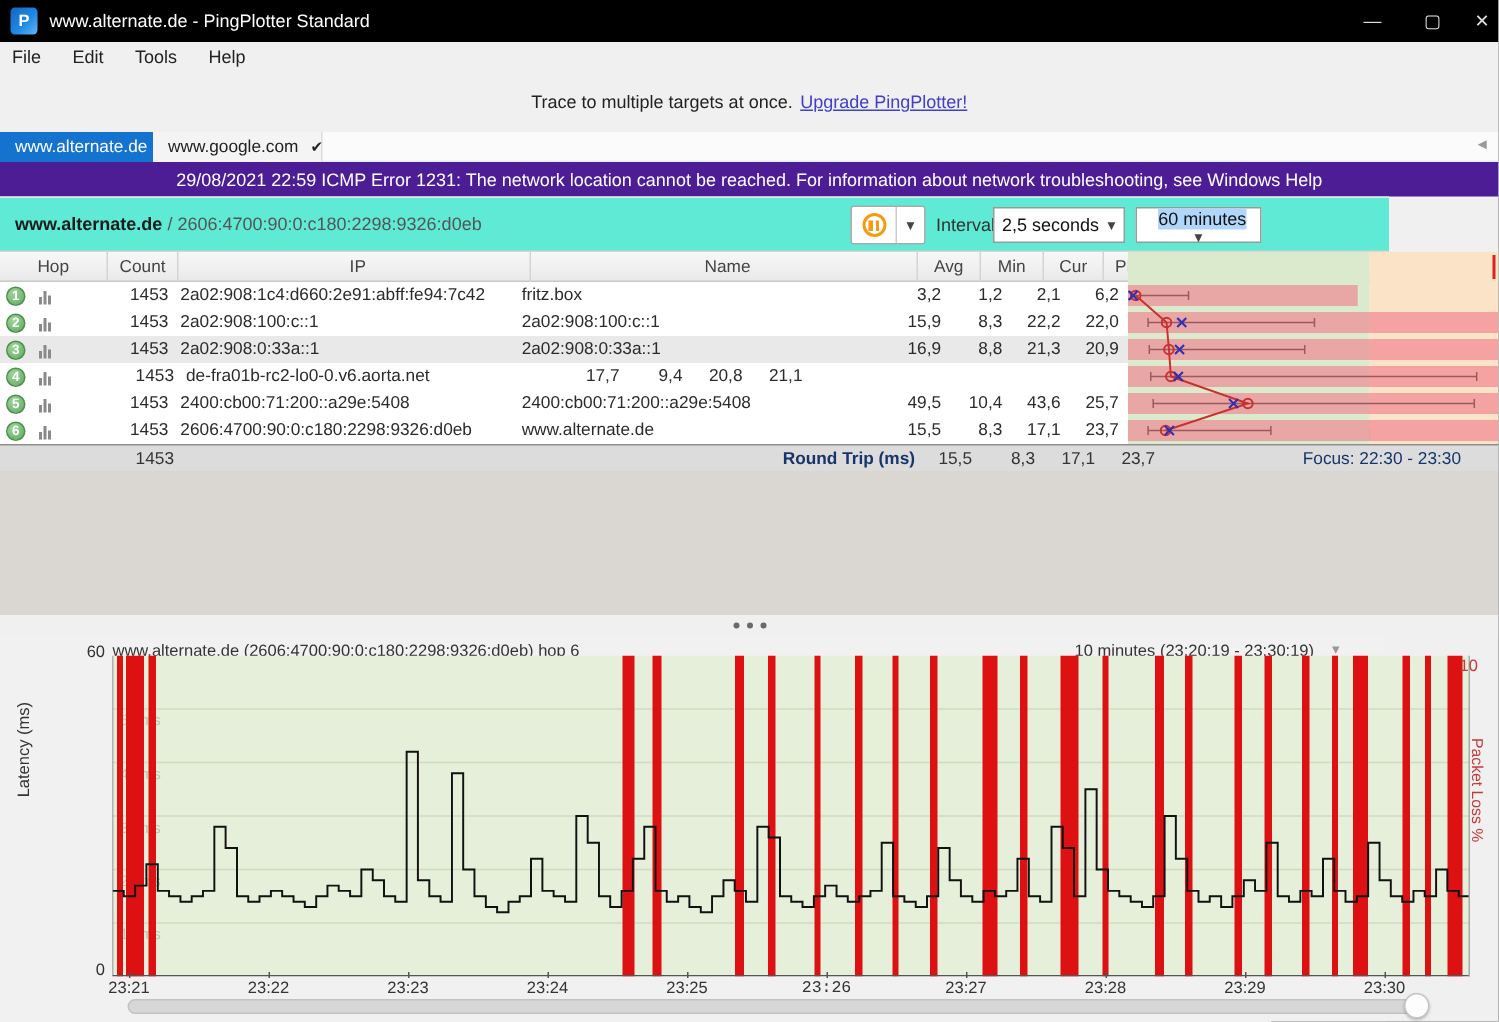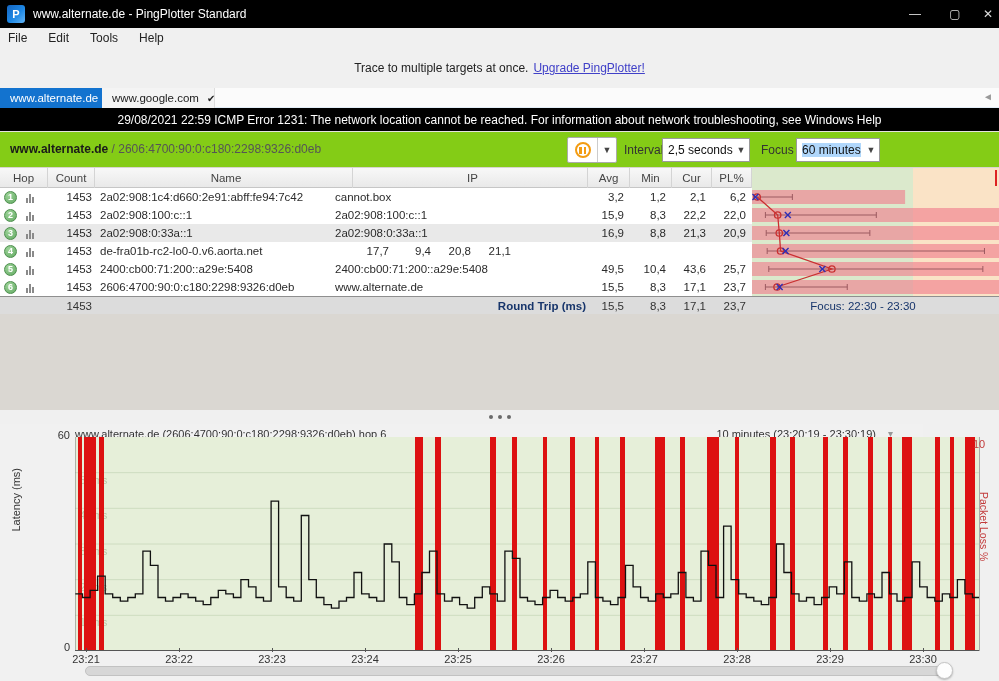--- a/index.html
+++ b/index.html
@@ -32,25 +32,25 @@
   
   .tabbar{left:0;top:88px;width:999px;height:20px;background:#fbfbfb;display:flex;font-size:11.5px;
           border-bottom:1px solid #e3eef8;}
   .tab{height:20px;display:flex;align-items:center;padding:0 10px;color:#222;}
   .tab .chk{margin-left:8px;font-size:10px;}
   .tab.active{background:#1373cf;color:#fff;width:102px;}
   .tab.inactive{background:#f4f4f4;border-right:1px solid #ddd;width:113px;}
   .tab-scroll{position:absolute;right:6px;top:3px;color:#999;font-size:10px;}
 
   
-  .banner{left:0;top:108px;width:999px;height:23px;background:#000000;color:#fff;
+  .banner{left:0;top:108px;width:999px;height:23px;background:#4c1d95;color:#fff;
           display:flex;align-items:center;justify-content:center;font-size:12px;}
 
   
-  .toolbar{left:0;top:131px;width:999px;height:37px;background:#84cc16;
+  .toolbar{left:0;top:131px;width:926px;height:37px;background:#5eead4;
            border-top:1px solid #e5e2de;border-bottom:1px solid #d8d4cf;font-size:12px;color:#555;}
   .target-text{position:absolute;left:10px;top:10px;white-space:nowrap;}
   .target-text b{color:#1a1a1a;}
   .pause-group{position:absolute;left:567px;top:5px;height:26px;display:flex;border:1px solid #ababab;
                border-radius:2px;background:#fff;}
   .pause-btn{width:30px;display:flex;align-items:center;justify-content:center;border-right:1px solid #ccc;}
   .pause-ico{width:16px;height:16px;border:2px solid #f39c12;border-radius:50%;
              display:flex;align-items:center;justify-content:center;gap:2px;}
   .pause-ico i{display:block;width:2.5px;height:7px;background:#f39c12;}
   .pause-dd{width:18px;display:flex;align-items:center;justify-content:center;color:#444;font-size:9px;}
@@ -64,21 +64,21 @@
   .scale-labels{display:flex;font-size:10.5px;color:#222;}
   .scale-labels span:first-child{margin-left:24px;}
   .scale-labels span:last-child{margin-left:13px;}
   .scale-bar{margin-top:2px;height:7px;display:flex;}
   .scale-bar i{display:block;height:7px;flex:1;}
 
   
   .gridheader{left:0;top:168px;width:999px;height:20px;background:linear-gradient(#f8f8f8,#e9e9e9);
               border-bottom:1px solid #c6c6c6;display:flex;font-size:11.5px;color:#444;}
   .gh{display:flex;align-items:center;justify-content:center;border-right:1px solid #d4d4d4;height:20px;}
-  .c-hop{width:48px;}.c-count{width:47px;}.c-ip{width:235px;}.c-name{width:258px;}
+  .c-hop{width:72px;}.c-count{width:47px;}.c-ip{width:235px;}.c-name{width:258px;}
   .c-avg{width:42px;}.c-min{width:42px;}.c-cur{width:40px;}.c-pl{width:40px;}
   .lat-max-line{position:absolute;left:995px;top:170px;width:2px;height:16px;background:#d22;}
 
   
   .lat-bg-green{left:752px;top:168px;width:161px;height:128px;background:#dbe9cc;}
   .lat-bg-peach{left:913px;top:168px;width:86px;height:128px;background:#fae3c6;}
 
   
   #rows{left:0;top:188px;width:752px;height:108px;font-size:11.5px;color:#2b2b2b;}
   .grid-row{display:flex;height:18px;align-items:center;background:#fff;}
@@ -94,21 +94,21 @@
   .row-chart-icon i{display:block;width:2px;background:#8a8a8a;}
   .row-chart-icon i:nth-child(1){height:5px;}
   .row-chart-icon i:nth-child(2){height:9px;}
   .row-chart-icon i:nth-child(3){height:6px;}
   #lat-svg{left:752px;top:188px;}
 
   
   .summary{left:0;top:296px;width:999px;height:18px;background:#dcdcdc;border-top:1px solid #8f8f8f;
            display:flex;font-size:11.5px;color:#333;align-items:center;}
   .sum-label{font-weight:bold;color:#17356b;justify-content:flex-end;padding-right:2px;}
-  .sum-focus{flex:1;text-align:center;padding-right:25px;color:#17356b;}
+  .sum-focus{flex:1;text-align:right;padding-right:25px;color:#17356b;}
 
   .grayarea{left:0;top:314px;width:999px;height:96px;background:#dad7d2;}
 
   
   .splitter{left:0;top:410px;width:999px;height:14px;background:#f0f0f0;display:flex;
             align-items:center;justify-content:center;}
   .splitter-dots{display:flex;gap:5px;}
   .splitter-dots i{width:4px;height:4px;border-radius:50%;background:#6a6a6a;display:block;}
 
   
@@ -187,42 +187,42 @@
           </span>
       </div>
       <div class="pause-dd">▼</div>
     </div>
     <span class="tb-label" style="left:624px;">Interval</span>
     <div class="combo" style="left:662px;width:88px;">
       <span class="val">2,5 seconds</span>
       <span class="arr">▼</span>
     </div>
     <span class="tb-label" style="left:761px;">Focus</span>
-    <div class="combo focus-combo" style="left:796px;width:84px;">
+    <div class="combo focus-combo" style="left:757px;width:84px;flex-direction:column;">
       <span class="val"><span>60 minutes</span></span>
       <span class="arr">▼</span>
     </div>
     <div class="scale">
       <div class="scale-labels">
         <span>100ms</span>
         <span>200ms</span>
       </div>
       <div class="scale-bar" id="scale-bar">
           <i style="background: rgb(127, 194, 67);"></i>
           <i style="background: rgb(242, 194, 48);"></i>
           <i style="background: rgb(232, 69, 60);"></i>
         </div>
     </div>
   </div>
 
   <div class="abs gridheader">
     <div class="gh c-hop">Hop</div>
     <div class="gh c-count">Count</div>
+    <div class="gh c-ip">IP</div>
     <div class="gh c-name">Name</div>
-    <div class="gh c-ip">IP</div>
     <div class="gh c-avg">Avg</div>
     <div class="gh c-min">Min</div>
     <div class="gh c-cur">Cur</div>
     <div class="gh c-pl">PL%</div>
   </div>
 
   <div class="abs lat-bg-green"></div>
   <div class="abs lat-bg-peach"></div>
   <div class="abs" style="left:752px;top:168px;width:247px;height:20px;">
     
@@ -234,21 +234,21 @@
       <div class="cell c-hop">
         <span class="hop-badge">1</span>
         <span class="row-chart-icon" hidden="">
             <i></i>
             <i></i>
             <i></i>
           </span>
       </div>
       <div class="cell c-count cell-num">1453</div>
       <div class="cell c-ip">2a02:908:1c4:d660:2e91:abff:fe94:7c42</div>
-      <div class="cell c-name">cannot.box</div>
+      <div class="cell c-name">fritz.box</div>
       <div class="cell c-avg cell-num">3,2</div>
       <div class="cell c-min cell-num">1,2</div>
       <div class="cell c-cur cell-num">2,1</div>
       <div class="cell c-pl cell-num">6,2</div>
     </div>
       <div class="grid-row">
       <div class="cell c-hop">
         <span class="hop-badge">2</span>
         <span class="row-chart-icon" hidden="">
             <i></i>
@@ -462,21 +462,21 @@
         <div class="xtick" style="left: 66px;">23:21</div>
         <div class="xtick-mark" style="left: 179px;"></div>
         <div class="xtick" style="left: 159px; text-align: center;">23:22</div>
         <div class="xtick-mark" style="left: 272px;"></div>
         <div class="xtick" style="left: 252px;">23:23</div>
         <div class="xtick-mark" style="left: 365px;"></div>
         <div class="xtick" style="left: 345px;">23:24</div>
         <div class="xtick-mark" style="left: 458px;"></div>
         <div class="xtick" style="left: 438px;">23:25</div>
         <div class="xtick-mark" style="left: 551px;"></div>
-        <div class="xtick" style="left: 531px;">23:26</div>
+        <div class="xtick" style="left: 531px; font-family: Liberation Mono, monospace;">23:26</div>
         <div class="xtick-mark" style="left: 644px;"></div>
         <div class="xtick" style="left: 624px;">23:27</div>
         <div class="xtick-mark" style="left: 737px;"></div>
         <div class="xtick" style="left: 717px;">23:28</div>
         <div class="xtick-mark" style="left: 830px;"></div>
         <div class="xtick" style="left: 810px;">23:29</div>
         <div class="xtick-mark" style="left: 923px;"></div>
         <div class="xtick" style="left: 903px;">23:30</div>
       </div>
     <div class="hscroll-track"></div>

